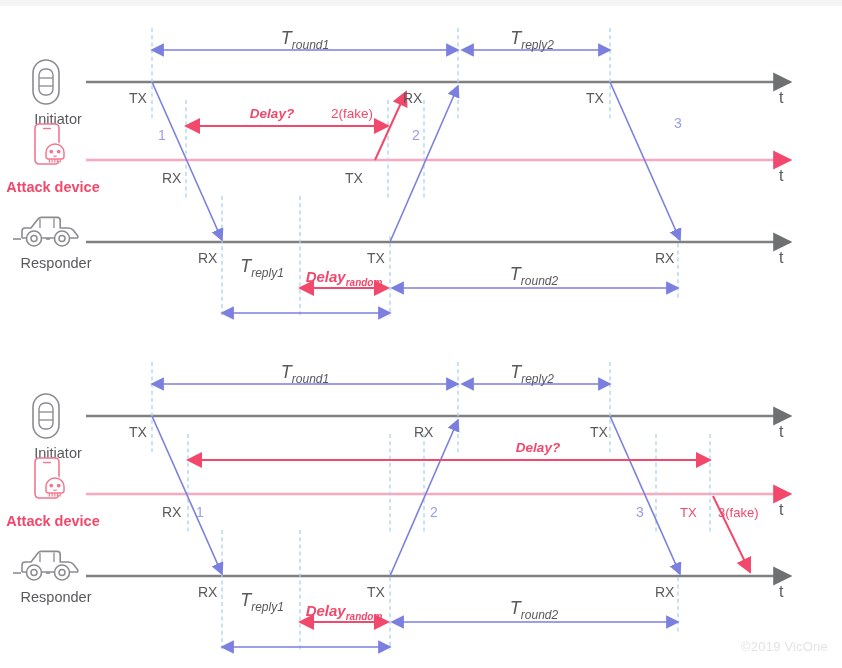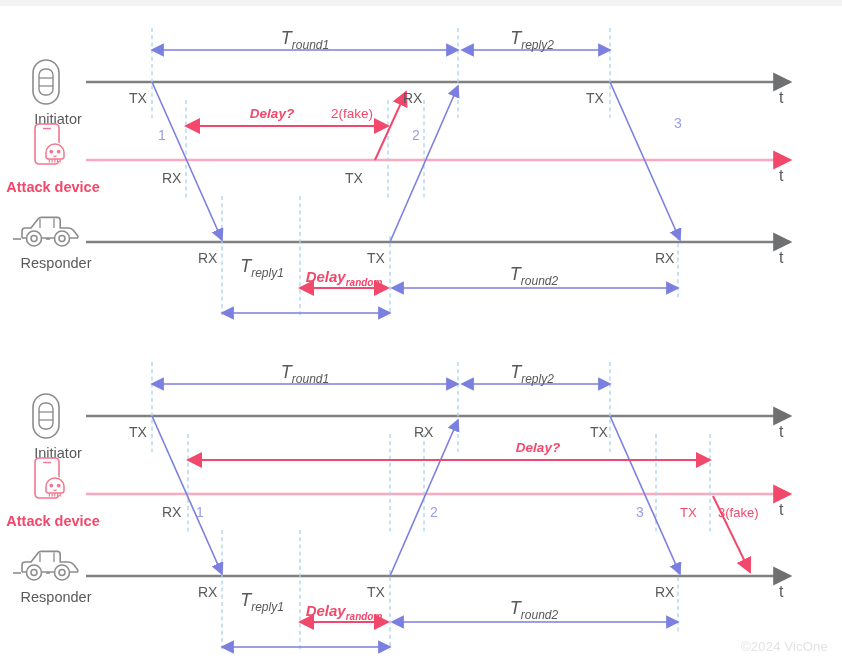--- a/index.html
+++ b/index.html
@@ -244,14 +244,14 @@
         <tspan>T</tspan><tspan dy="5" font-size="12">round2</tspan>
       </text>
 
       <line x1="222" y1="313" x2="390" y2="313" stroke="#7b7fe0" stroke-width="1.7" marker-start="url(#ah-blue-s)" marker-end="url(#ah-blue-e)"></line>
       <text class="lbl" x="262" y="272" text-anchor="middle" font-size="18" font-style="italic" font-family="'Liberation Serif',serif" fill="#58595b">
         <tspan>T</tspan><tspan dy="5" font-size="12">reply1</tspan>
       </text>
     </g>
   </svg>
 
-  <div class="copyright">©2024 VicOne</div>
+  <div class="copyright">©2019 VicOne</div>
 </div>
 
 </body></html>

